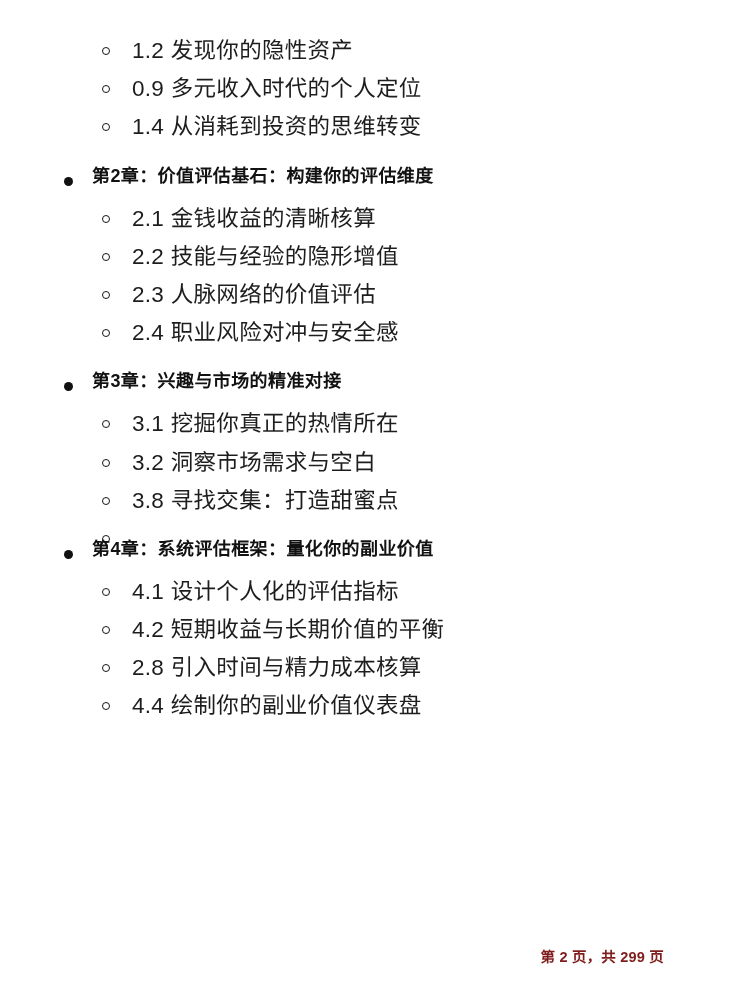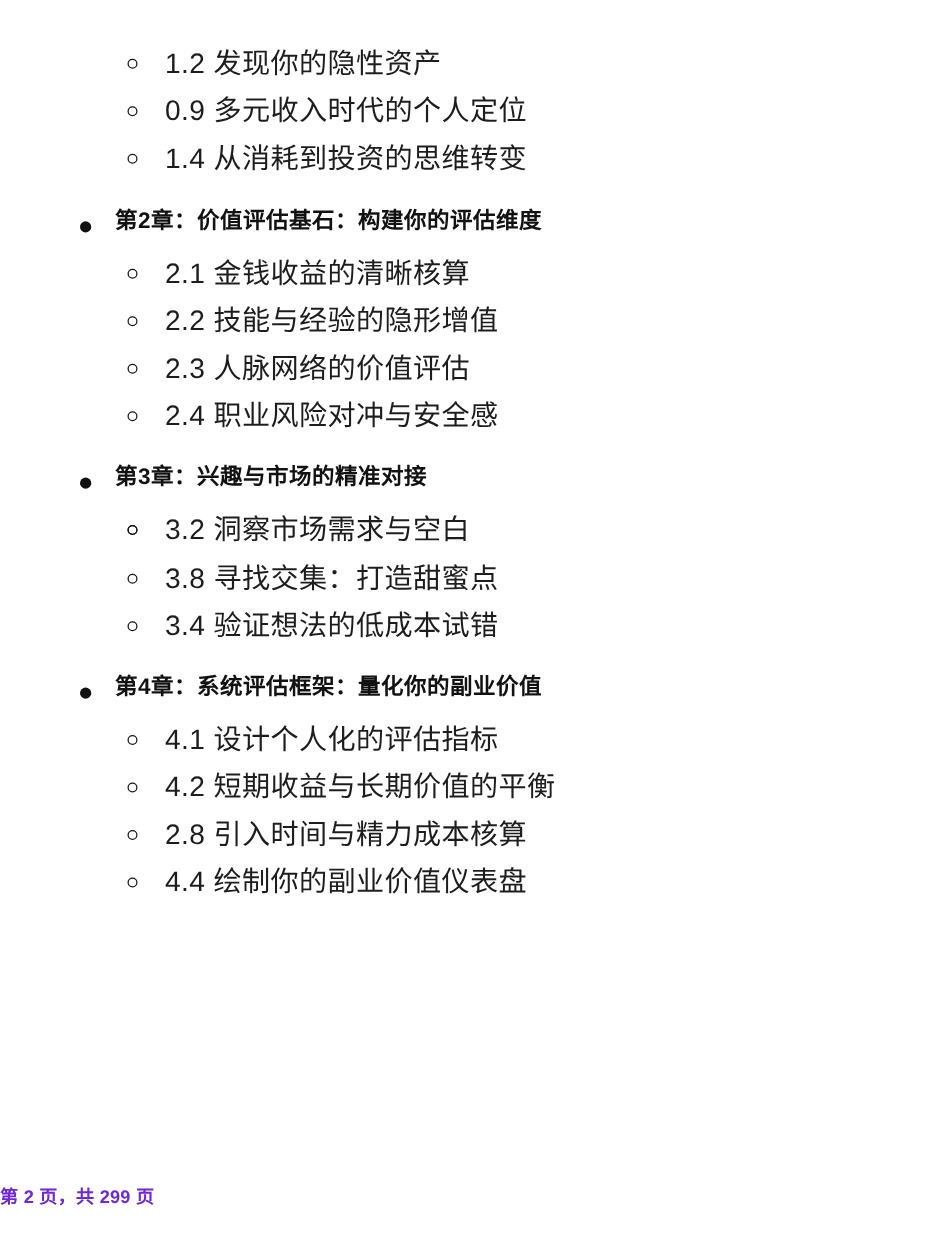--- a/index.html
+++ b/index.html
@@ -77,24 +77,24 @@
   }
   .chapter-group > .chapter {
     margin-top: 18px;
     margin-bottom: 12px;
   }
   .footer {
     position: absolute;
     left: 0;
     right: 0;
     bottom: 34px;
-    text-align: left;
+    text-align: right;
     font-size: 14.5px;
     font-weight: bold;
-    color: #6d28d9;
+    color: #7f1d1d;
     letter-spacing: 0.2px;
   }
 </style>
 </head>
 <body>
 
 <div class="page">
 
   <ul class="toc">
 
@@ -136,32 +136,32 @@
       </div>
     </li>
 
     <li class="group chapter-group">
       <div class="chapter">
         <span class="bullet"></span>
         <span>第3章：兴趣与市场的精准对接</span>
       </div>
       <div class="section">
         <span class="bullet"></span>
+        <span>3.1 挖掘你真正的热情所在</span>
       </div>
       <div class="section">
         <span class="bullet"></span>
         <span>3.2 洞察市场需求与空白</span>
       </div>
       <div class="section">
         <span class="bullet"></span>
         <span>3.8 寻找交集：打造甜蜜点</span>
       </div>
       <div class="section">
         <span class="bullet"></span>
-        <span>3.4 验证想法的低成本试错</span>
       </div>
     </li>
 
     <li class="group chapter-group">
       <div class="chapter">
         <span class="bullet"></span>
         <span>第4章：系统评估框架：量化你的副业价值</span>
       </div>
       <div class="section">
         <span class="bullet"></span>

